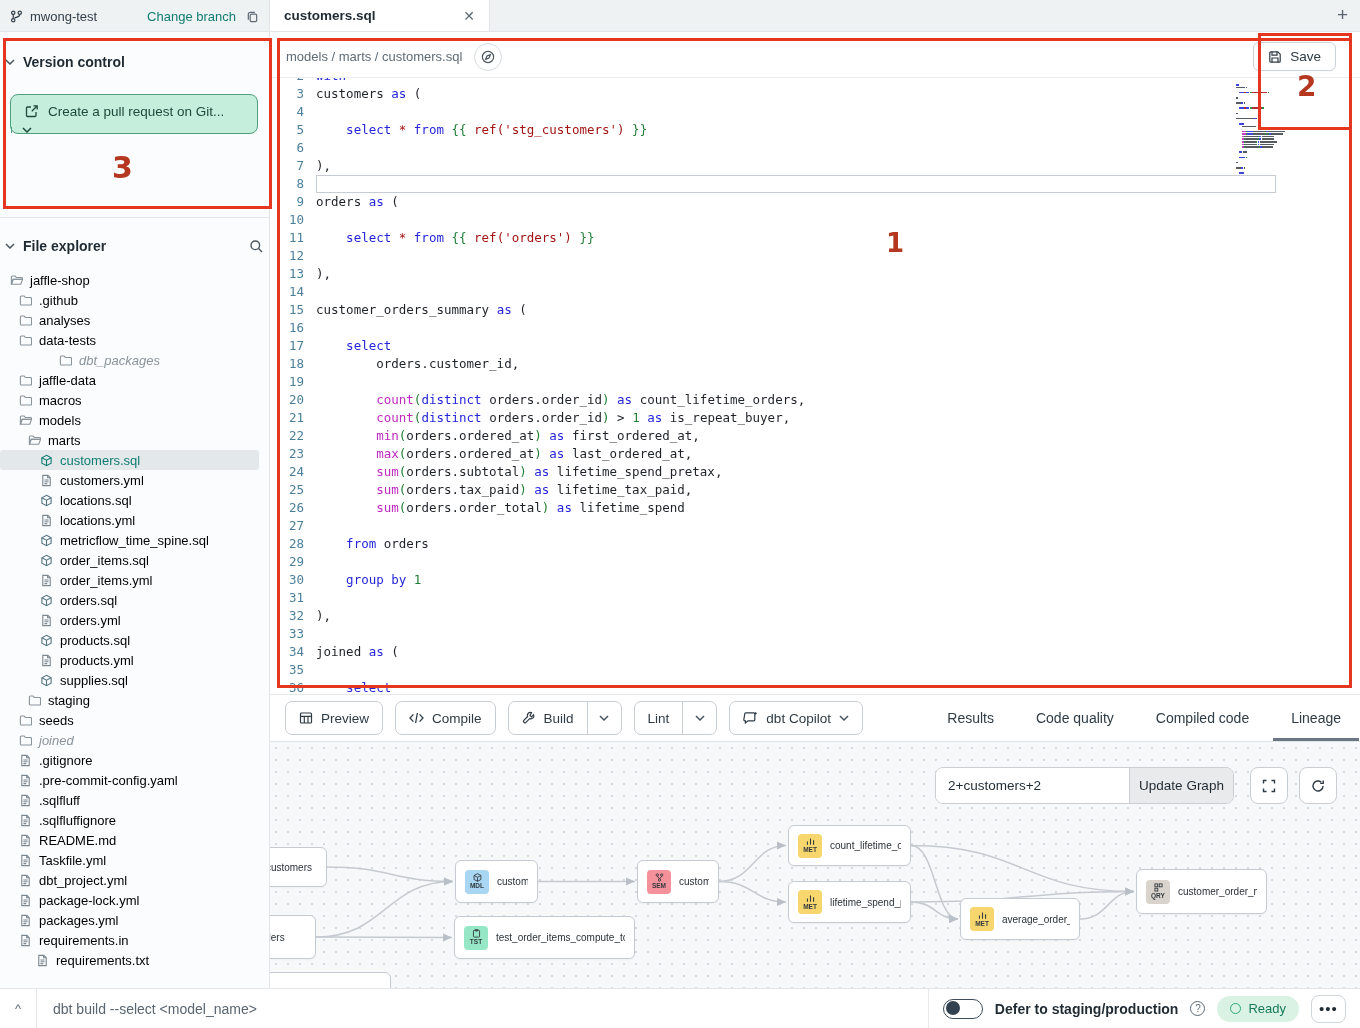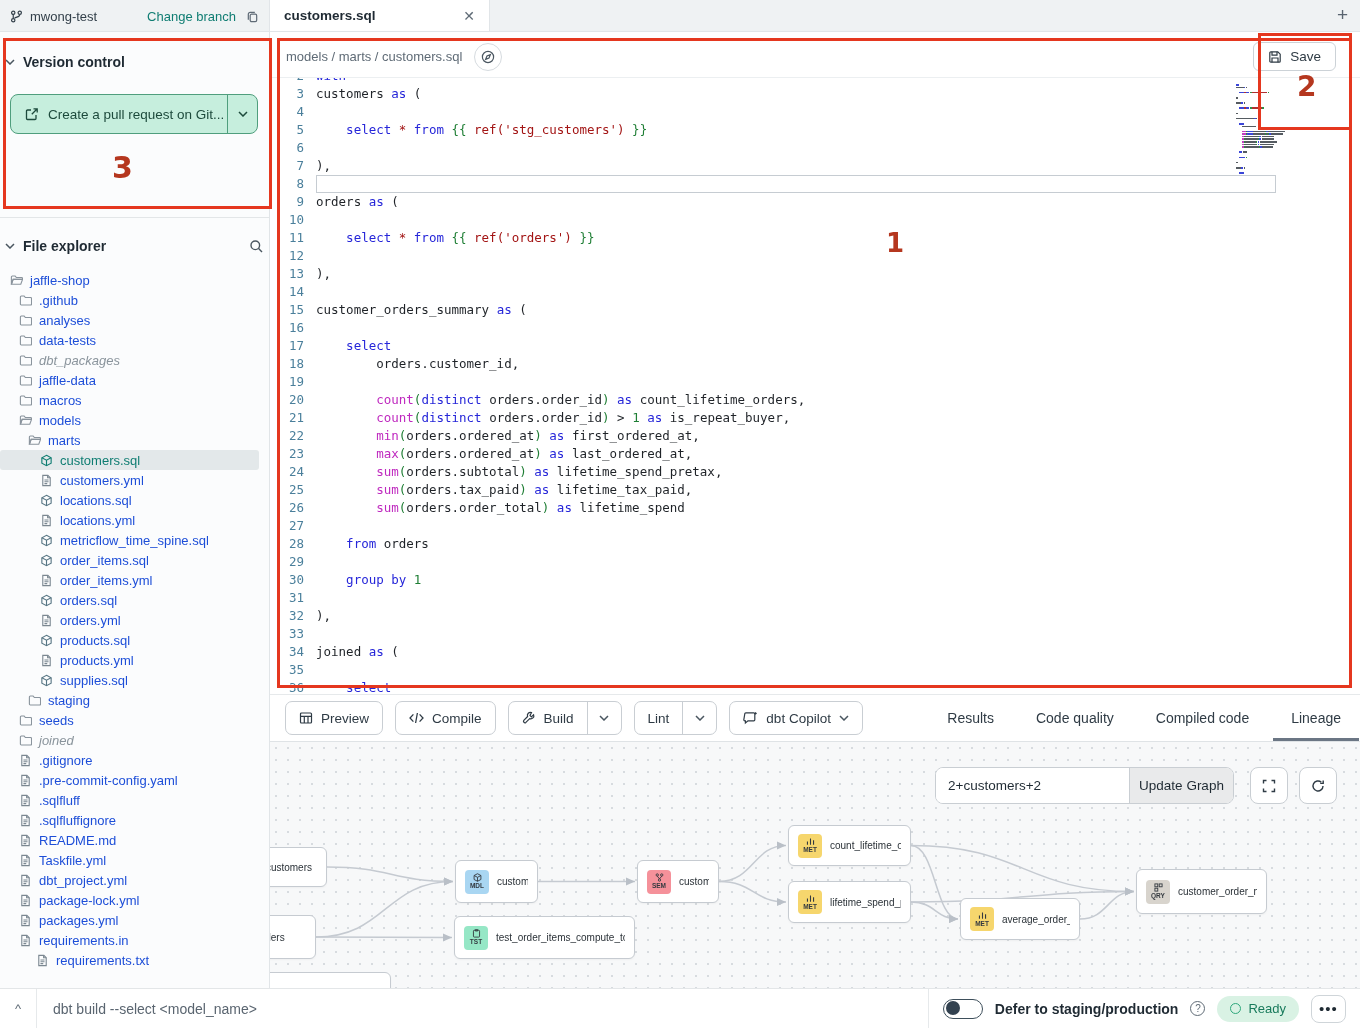--- a/index.html
+++ b/index.html
@@ -22,28 +22,28 @@
   .newtab { position:absolute; right:12px; top:4px; font-size:19px; color:#5a6570; cursor:pointer; }
 
   
   .sidebar { position:absolute; left:0; top:32px; width:270px; height:956px;
              background:#fbfcfd; border-right:1px solid #e1e5e8; }
   .section-head { display:flex; align-items:center; padding:0 5px; height:36px; }
   .section-head .chev { color:#4a5660; margin-right:8px; }
   .section-title { font-size:14px; font-weight:bold; color:#1f2a33; flex:1; }
   .vc-section { padding-top:12px; border-bottom:1px solid #e3e6e8; height:186px; }
   .pr-btn { margin:14px 13px 0 10px; width:248px; height:40px; display:flex; align-items:stretch;
-            background:#c6eedd; border:1.5px solid #4f9e7d; border-radius:8px; cursor:pointer; }
+            background:#c6eedd; border:1.5px solid #4f9e7d; border-radius:8px; cursor:pointer;flex-direction:column; }
   .pr-main { flex:1; display:flex; align-items:center; padding-left:14px; gap:9px;
              font-size:13.5px; color:#1d4a3c; overflow:hidden; white-space:nowrap; }
   .pr-caret { width:30px; border-left:1.5px solid #4f9e7d; display:flex; align-items:center;
               justify-content:center; color:#1d4a3c; }
   .fe-section { padding-top:10px; }
   .tree { margin-top:6px; }
-  .trow { height:20px; display:flex; align-items:center; font-size:13px; color:#1d4ed8;
+  .trow { height:20px; display:flex; align-items:center; font-size:13px; color:#000000;
           padding-right:8px; cursor:pointer; white-space:nowrap; }
   .trow .ticon { width:13px; height:13px; margin-right:7px; flex:0 0 13px; }
   .trow.dim { color:#8a949c; font-style:italic; }
   .trow.sel { background:#e3e8ea; color:#0f7d72; border-radius:3px; margin-right:10px; }
 
   
   .main { position:absolute; left:270px; top:36px; width:1090px; height:956px; background:#fff; }
   .crumb-row { height:42px; border-bottom:1px solid #eceff1; display:flex; align-items:center;
                padding:0 16px; }
   .crumb { font-size:13px; color:#5f6b76; }
@@ -219,21 +219,21 @@
           <span>analyses</span>
         </div>
         <div class="trow" style="padding-left: 19px;">
           <span class="ticon">
             <svg width="13" height="13" viewBox="0 0 14 14" fill="none" stroke="#8a949d" stroke-width="1.2">
               <path d="M1.5 3.2a1 1 0 0 1 1-1h3l1.4 1.6h5.6a1 1 0 0 1 1 1v6a1 1 0 0 1-1 1h-10a1 1 0 0 1-1-1z"></path>
             </svg>
           </span>
           <span>data-tests</span>
         </div>
-        <div class="trow dim" style="padding-left: 19px;">
+        <div class="trow dim" style="padding-left: 19px; margin-left: 40px;">
           <span class="ticon">
             <svg width="13" height="13" viewBox="0 0 14 14" fill="none" stroke="#8a949d" stroke-width="1.2">
               <path d="M1.5 3.2a1 1 0 0 1 1-1h3l1.4 1.6h5.6a1 1 0 0 1 1 1v6a1 1 0 0 1-1 1h-10a1 1 0 0 1-1-1z"></path>
             </svg>
           </span>
           <span>dbt_packages</span>
         </div>
         <div class="trow" style="padding-left: 19px;">
           <span class="ticon">
             <svg width="13" height="13" viewBox="0 0 14 14" fill="none" stroke="#8a949d" stroke-width="1.2">

